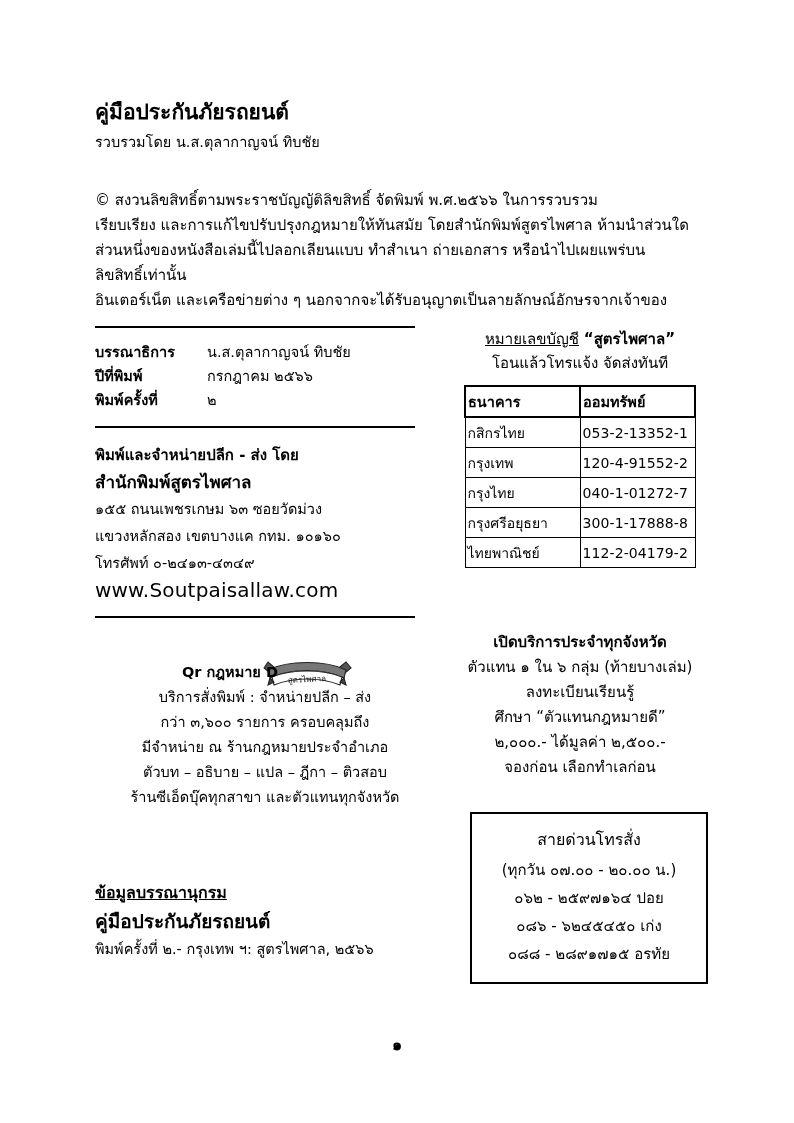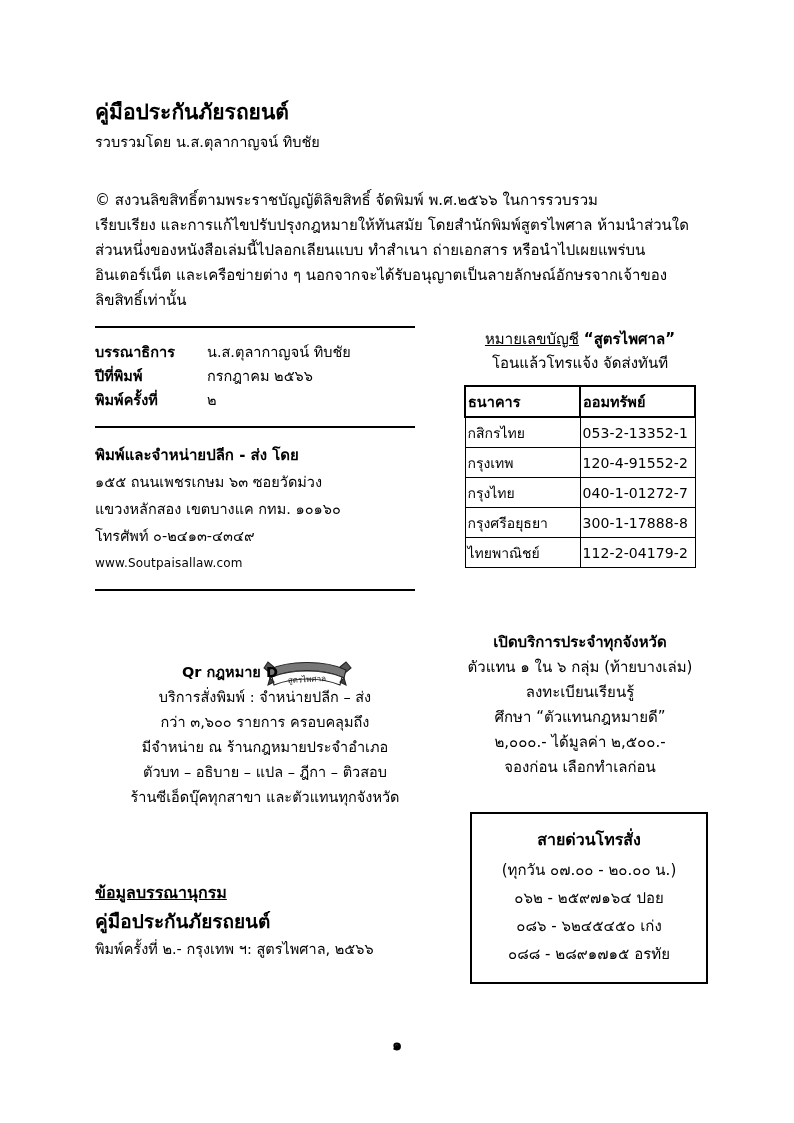--- a/index.html
+++ b/index.html
@@ -89,21 +89,21 @@
   .spacer-a { height: 14px; }
 
   .publisher {
     margin-top: 14px;
     font-size: 14.5px;
     line-height: 27px;
   }
   .publisher .b { font-weight: bold; font-size: 15px; }
   .publisher .big { font-weight: bold; font-size: 17px; }
   .publisher .ln { display: block; white-space: nowrap; }
-  .publisher .web { font-size: 12px; letter-spacing: 0.2px; }
+  .publisher .web { font-size: 20px; letter-spacing: 0.2px; }
 
   .spacer-b { height: 12px; }
 
   
   .promo {
     position: absolute;
     left: 95px;
     top: 660px;
     width: 340px;
     font-size: 14.5px;
@@ -218,21 +218,21 @@
     left: 470px;
     top: 812px;
     width: 222px;
     border: 2px solid #000;
     padding: 12px 6px 14px 6px;
     text-align: center;
     font-size: 15px;
     line-height: 28px;
   }
   .hotline .hd {
-    font-weight: bold;
+    font-weight: normal;
     display: block;
     white-space: nowrap;
     font-size: 16px;
     margin-bottom: 2px;
   }
   .hotline .ln { display: block; white-space: nowrap; }
 
   
   .page-number {
     position: absolute;
@@ -249,22 +249,22 @@
 
 <div class="page">
 
   <div class="doc-title">คู่มือประกันภัยรถยนต์</div>
   <div class="doc-byline">รวบรวมโดย  น.ส.ตุลากาญจน์ ทิบชัย</div>
 
   <div class="copyright">
     <span class="cline">© สงวนลิขสิทธิ์ตามพระราชบัญญัติลิขสิทธิ์  จัดพิมพ์ พ.ศ.๒๕๖๖  ในการรวบรวม</span>
     <span class="cline">เรียบเรียง  และการแก้ไขปรับปรุงกฎหมายให้ทันสมัย โดยสำนักพิมพ์สูตรไพศาล  ห้ามนำส่วนใด</span>
     <span class="cline">ส่วนหนึ่งของหนังสือเล่มนี้ไปลอกเลียนแบบ ทำสำเนา ถ่ายเอกสาร หรือนำไปเผยแพร่บน</span>
+    <span class="cline">ลิขสิทธิ์เท่านั้น</span>
     <span class="cline">อินเตอร์เน็ต  และเครือข่ายต่าง ๆ  นอกจากจะได้รับอนุญาตเป็นลายลักษณ์อักษรจากเจ้าของ</span>
-    <span class="cline">ลิขสิทธิ์เท่านั้น</span>
   </div>
 
   <div class="col-left">
 
     <hr class="rule">
 
     <div class="imprint">
       <div class="imprint-row">
         <span class="lbl">บรรณาธิการ</span>
         <span class="val">น.ส.ตุลากาญจน์ ทิบชัย</span>
@@ -278,20 +278,21 @@
         <span class="val">๒</span>
       </div>
     </div>
 
     <div class="spacer-a"></div>
 
     <hr class="rule">
 
     <div class="publisher">
       <span class="ln b">พิมพ์และจำหน่ายปลีก - ส่ง  โดย</span>
+      <span class="ln big">สำนักพิมพ์สูตรไพศาล</span>
       <span class="ln">๑๕๕  ถนนเพชรเกษม ๖๓   ซอยวัดม่วง</span>
       <span class="ln">แขวงหลักสอง  เขตบางแค  กทม. ๑๐๑๖๐</span>
       <span class="ln">โทรศัพท์  ๐-๒๔๑๓-๔๓๔๙</span>
       <span class="ln web">www.Soutpaisallaw.com</span>
     </div>
 
     <div class="spacer-b"></div>
 
     <hr class="rule">
   </div>

